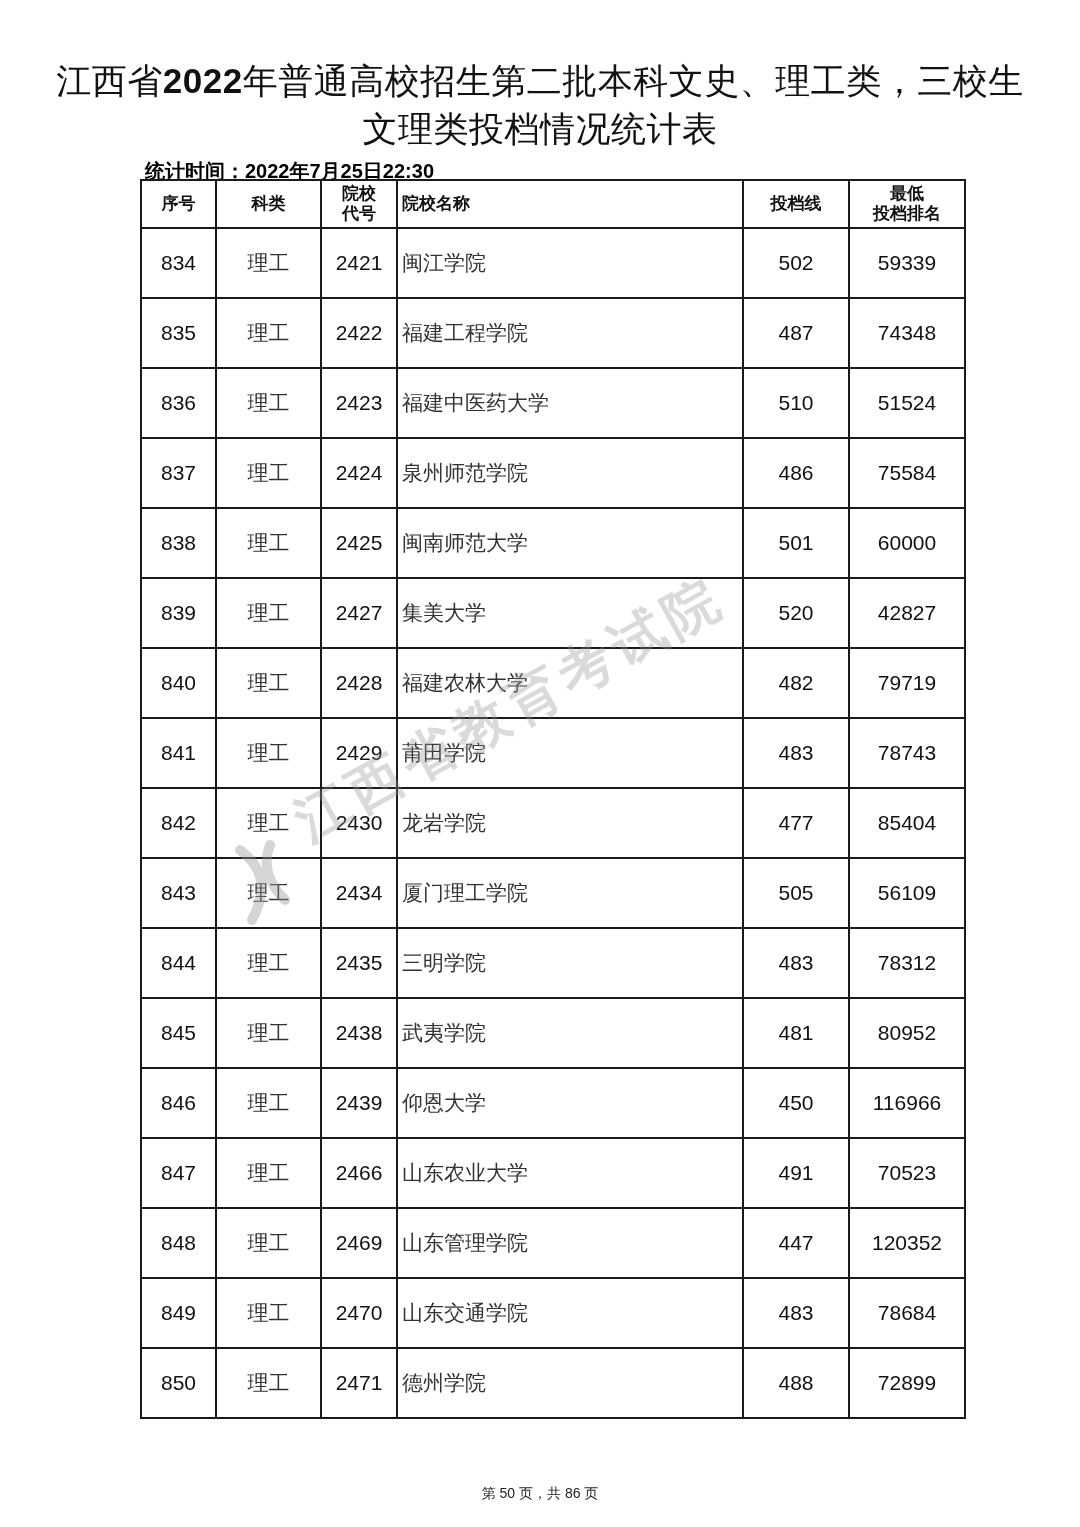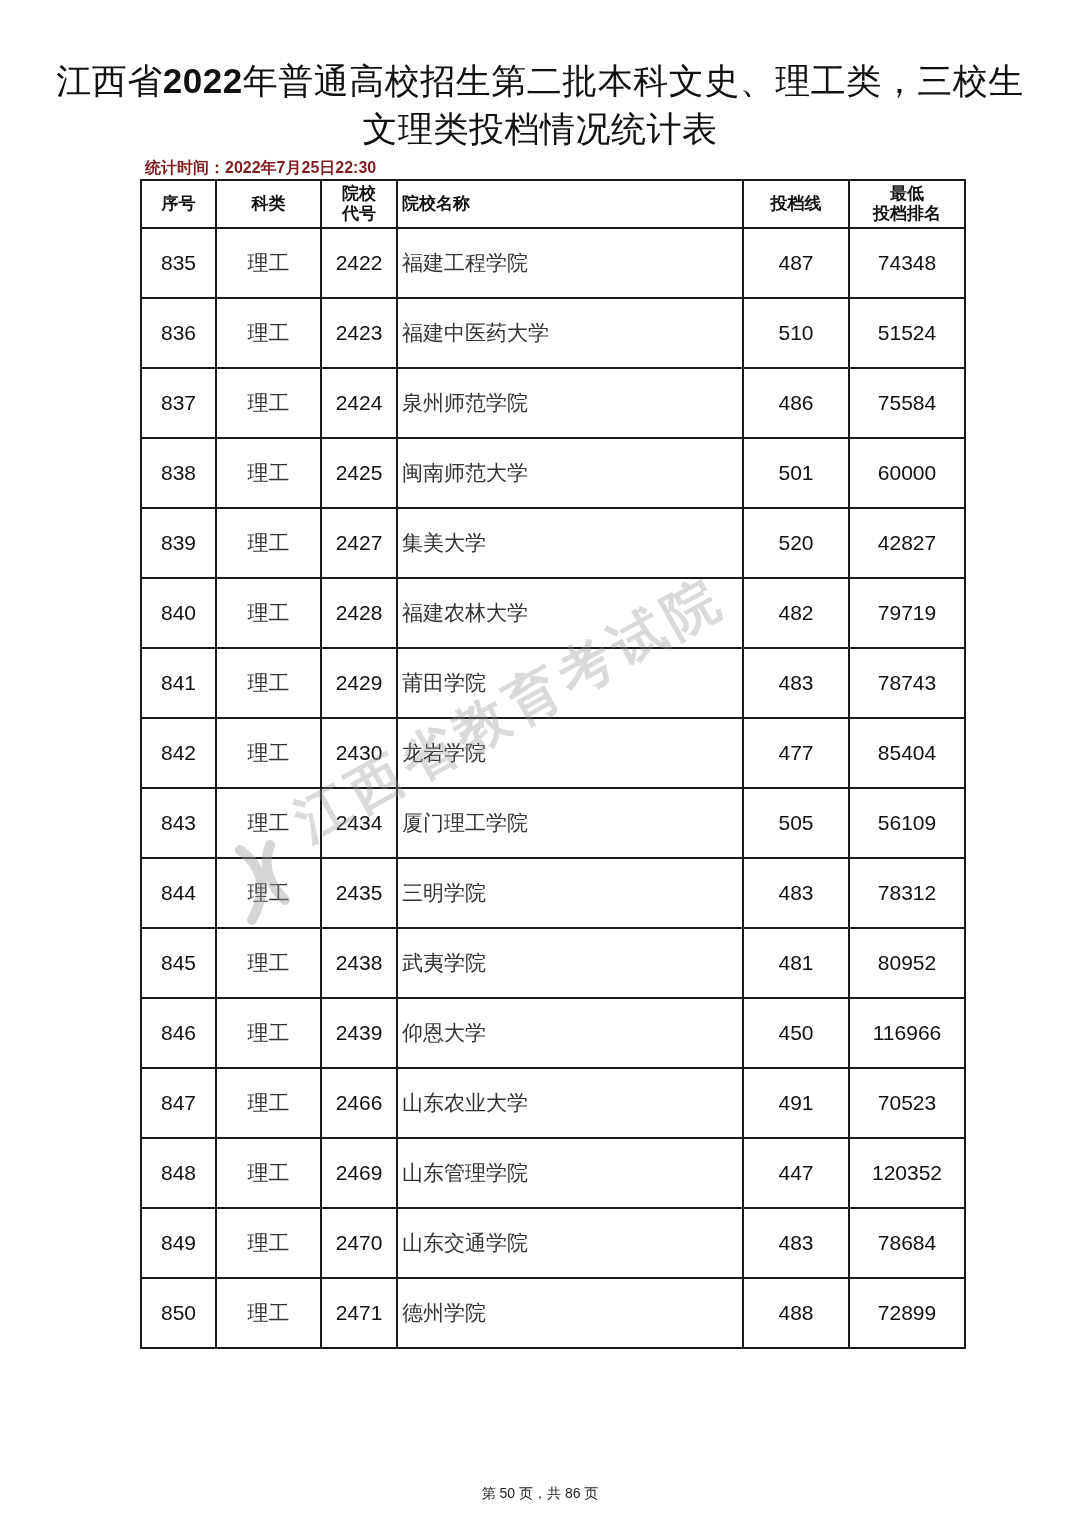--- a/index.html
+++ b/index.html
@@ -3,21 +3,21 @@
 <meta charset="utf-8">
 <style>
   html, body { margin:0; padding:0; background:#ffffff; }
   body { width:1080px; height:1527px; position:relative; overflow:hidden;
          font-family:"Liberation Sans","DejaVu Sans",sans-serif; color:#111; }
   .title { position:absolute; left:0; width:1080px; text-align:center;
            font-size:35px; color:#111; letter-spacing:0.5px; }
   .title.l1 { top:58px; }
   .title.l2 { top:106px; }
   .title b { font-weight:bold; }
-  .stat-time { position:absolute; left:145px; top:158px; font-size:16px; font-weight:bold; color:#7f1d1d; }
+  .stat-time { position:absolute; left:145px; top:158px; font-size:20px; font-weight:bold; color:#000000; }
   table.grid { position:absolute; left:140px; top:179px; border-collapse:collapse;
                table-layout:fixed; width:824px; }
   table.grid td, table.grid th { border:2px solid #1a1a1a; padding:0; }
   table.grid th { height:46px; font-size:17px; font-weight:bold; color:#111; line-height:20px; }
   table.grid td { height:68px; font-size:21px; }
   .c-seq { text-align:center; }
   .c-cat { text-align:center; font-family:"DejaVu Serif","Liberation Serif",serif; color:#333; font-size:20px;margin-top:8px; }
   .c-code { text-align:center; }
   .c-name { text-align:left; padding-left:4px !important; font-family:"DejaVu Serif","Liberation Serif",serif; color:#333; font-size:20px; }
   .c-line { text-align:center; }
@@ -52,20 +52,28 @@
       <th class="c-seq">序号</th>
       <th class="c-cat" style="font-family:'Liberation Sans',sans-serif;color:#111;font-size:17px;">科类</th>
       <th class="c-code"><span>院校</span><br><span>代号</span></th>
       <th class="c-name">院校名称</th>
       <th class="c-line">投档线</th>
       <th class="c-rank"><span>最低</span><br><span>投档排名</span></th>
     </tr>
   </thead>
   <tbody>
     <tr>
+        <td class="c-seq">834</td>
+        <td class="c-cat">理工</td>
+        <td class="c-code">2421</td>
+        <td class="c-name">闽江学院</td>
+        <td class="c-line">502</td>
+        <td class="c-rank">59339</td>
+      </tr>
+    <tr>
         <td class="c-seq">835</td>
         <td class="c-cat">理工</td>
         <td class="c-code">2422</td>
         <td class="c-name">福建工程学院</td>
         <td class="c-line">487</td>
         <td class="c-rank">74348</td>
       </tr>
     <tr>
         <td class="c-seq">836</td>
         <td class="c-cat">理工</td>

